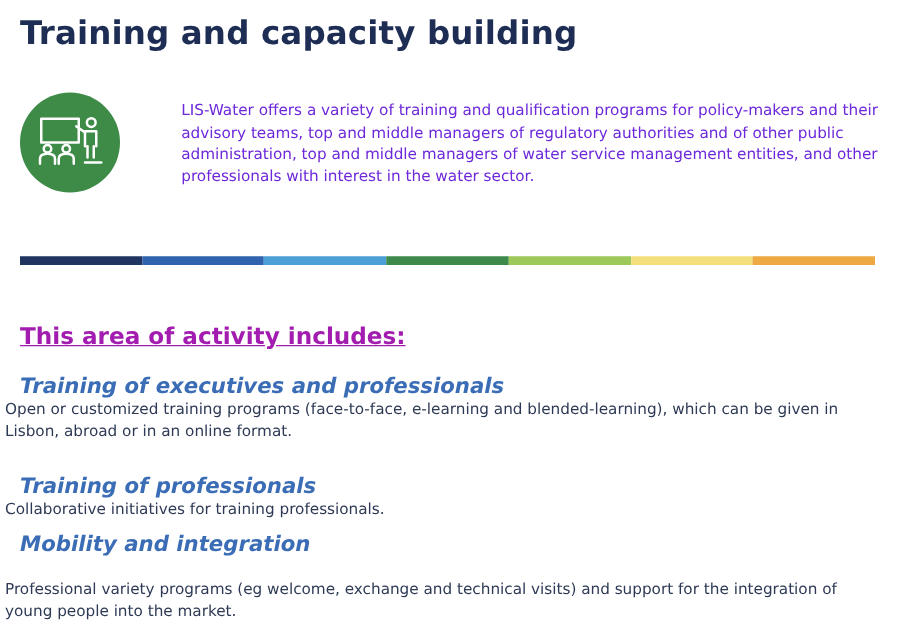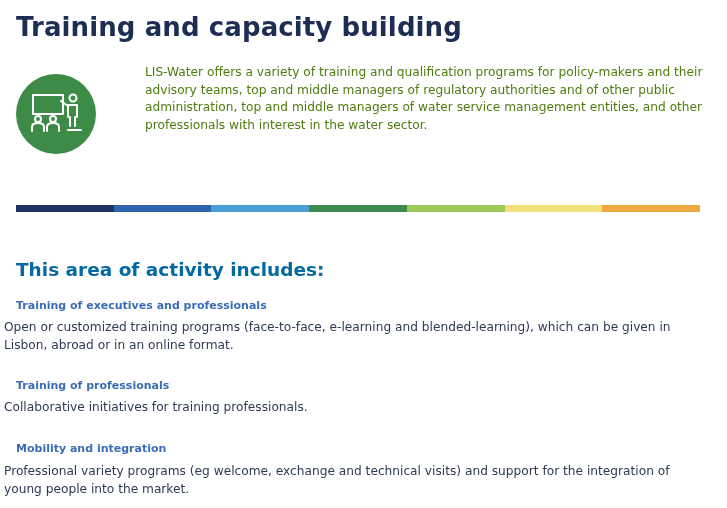--- a/index.html
+++ b/index.html
@@ -3,27 +3,27 @@
 <meta charset="utf-8">
 <style>
   html, body { margin:0; padding:0; background:#ffffff; }
   body { width:727px; height:508px; position:relative; overflow:hidden;
          font-family:"DejaVu Sans", sans-serif; color:#2b3550; }
   .title { position:absolute; left:16px; top:12px; margin:0;
            font-size:26px; font-weight:bold; color:#1d2d54; letter-spacing:0.1px; white-space:nowrap; }
   .icon-circle { position:absolute; left:16px; top:74px; width:80px; height:80px;
                  border-radius:50%; background:#3d8b47; }
   .icon-circle svg { position:absolute; left:0; top:0; }
-  .intro { position:absolute; left:145px; top:64px; width:560px; margin:0;
-           font-size:12.2px; line-height:17.5px; color:#4d7c0f; }
+  .intro { position:absolute; left:145px; top:80px; width:560px; margin:0;
+           font-size:12.2px; line-height:17.5px; color:#6d28d9; }
   .color-bar { position:absolute; left:16px; top:205px; width:684px; height:7px; display:flex; }
   .color-bar span { flex:1; height:100%; }
   .subtitle { position:absolute; left:16px; top:259px; margin:0;
-              font-size:18.5px; font-weight:bold; color:#0369a1; white-space:nowrap; }
-  .item-title { position:absolute; left:16px; margin:0; font-size:11px; font-weight:bold; color:#3a6db5; white-space:nowrap; }
+              font-size:18.5px; font-weight:bold; color:#a21caf; white-space:nowrap;text-decoration:underline; }
+  .item-title { position:absolute; left:16px; margin:0; font-size:17px; font-weight:bold; color:#3a6db5; white-space:nowrap;font-style:italic; }
   .item-desc { position:absolute; left:4px; width:700px; margin:0; font-size:12.2px; line-height:18px; color:#2e3a55; }
 </style>
 </head>
 <body>
 
 <h1 class="title">Training and capacity building</h1>
 
 <div class="icon-circle">
   <svg width="80" height="80" viewBox="0 0 80 80" fill="none" stroke="#ffffff" stroke-width="2" stroke-linecap="round" stroke-linejoin="round">
 
@@ -58,14 +58,14 @@
 </div>
 
 <h2 class="subtitle">This area of activity includes:</h2>
 
 <h3 class="item-title" style="top:299px">Training of executives and professionals</h3>
 <p class="item-desc" style="top:318px">Open or customized training programs (face-to-face, e-learning and blended-learning), which can be given in Lisbon, abroad or in an online format.</p>
 
 <h3 class="item-title" style="top:379px">Training of professionals</h3>
 <p class="item-desc" style="top:398px">Collaborative initiatives for training professionals.</p>
 
-<h3 class="item-title" style="top:442px">Mobility and integration</h3>
+<h3 class="item-title" style="top:426px">Mobility and integration</h3>
 <p class="item-desc" style="top:462px">Professional variety programs (eg welcome, exchange and technical visits) and support for the integration of young people into the market.</p>
 
 </body></html>

